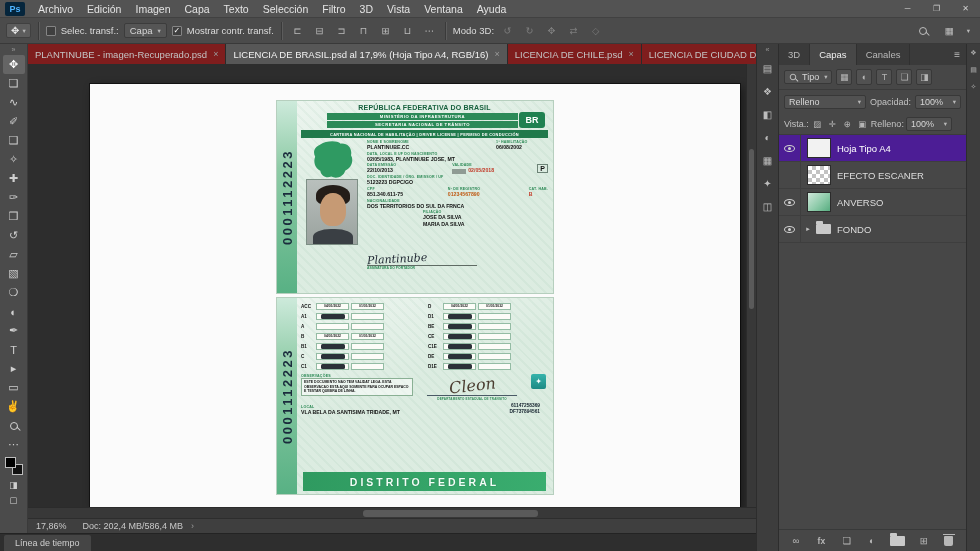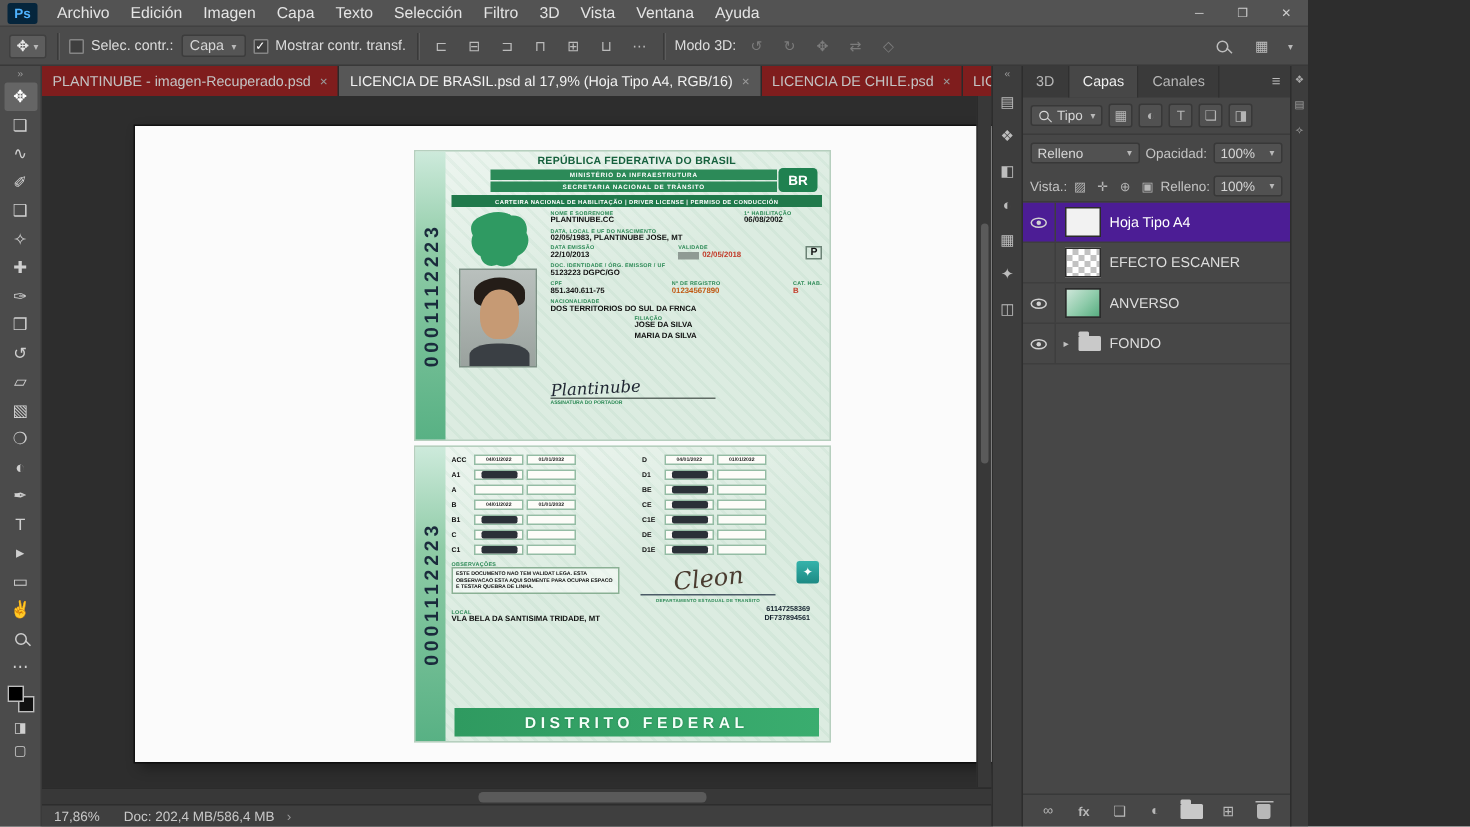--- a/index.html
+++ b/index.html
@@ -1,18 +1,18 @@
 <!DOCTYPE html>
 <html><head>
 <meta charset="utf-8">
 <style>
 *{box-sizing:border-box;margin:0;padding:0}
 html,body{width:980px;height:551px;overflow:hidden}
 body{font-family:"Liberation Sans",sans-serif;background:#2d2d2d;color:#d6d6d6}
-.app{position:relative;width:872px;height:551px;overflow:hidden;display:flex;flex-direction:column;user-select:none}
+.app{position:relative;width:980px;height:551px;overflow:hidden;display:flex;flex-direction:column;user-select:none}
 
 
 .menubar{height:18px;background:#535353;border-bottom:1px solid #414141;display:flex;align-items:center;font-size:10.5px;padding-left:2px;flex:0 0 18px}
 .pslogo{width:20px;height:14px;background:#05253c;color:#4fb3ff;font-size:9px;font-weight:bold;display:flex;align-items:center;justify-content:center;border-radius:2px;margin:0 6px 0 3px}
 .mi{padding:0 7px;line-height:18px;color:#e4e4e4;white-space:nowrap}
 .wincontrols{margin-left:auto;display:flex;height:100%}
 .winbtn{width:29px;display:flex;align-items:center;justify-content:center;font-size:8px;color:#cfcfcf}
 
 
 .optionsbar{height:26px;background:#4b4b4b;border-bottom:1px solid #393939;display:flex;align-items:center;gap:5px;padding:0 6px;font-size:9.5px;flex:0 0 26px}
@@ -191,21 +191,21 @@
     </div>
   </header>
 
   <div class="optionsbar">
     <span class="tool-ind">
         <span>✥</span>
         <span class="caret">▾</span>
       </span>
     <span class="vsep"></span>
     <span class="checkbox"></span>
-    <span class="opt-label">Selec. contr.:</span>
+    <span class="opt-label">Selec. transf.:</span>
     <span class="dd">
         <span>Capa</span>
         <span class="caret">▾</span>
       </span>
     <span class="checkbox">✓</span>
     <span class="opt-label">Mostrar contr. transf.</span>
     <span class="vsep"></span>
     <span class="icon-btn">⊏</span>
     <span class="icon-btn">⊟</span>
     <span class="icon-btn">⊐</span>
@@ -531,20 +531,23 @@
             </div>
 
           <div class="statusbar">
             <span>17,86%</span>
             <span>Doc: 202,4 MB/586,4 MB</span>
             <span class="status-arrow">›</span>
           </div>
         </div>
       </div>
 
+      <div class="timeline">
+        <span class="timeline-tab">Línea de tiempo</span>
+      </div>
     </div>
 
     <div class="dock-strip">
       <span class="strip-collapse">«</span>
       <span class="strip-icon">▤</span>
       <span class="strip-icon">❖</span>
       <span class="strip-icon">◧</span>
       <span class="strip-icon">◐</span>
       <span class="strip-icon">▦</span>
       <span class="strip-icon">✦</span>

